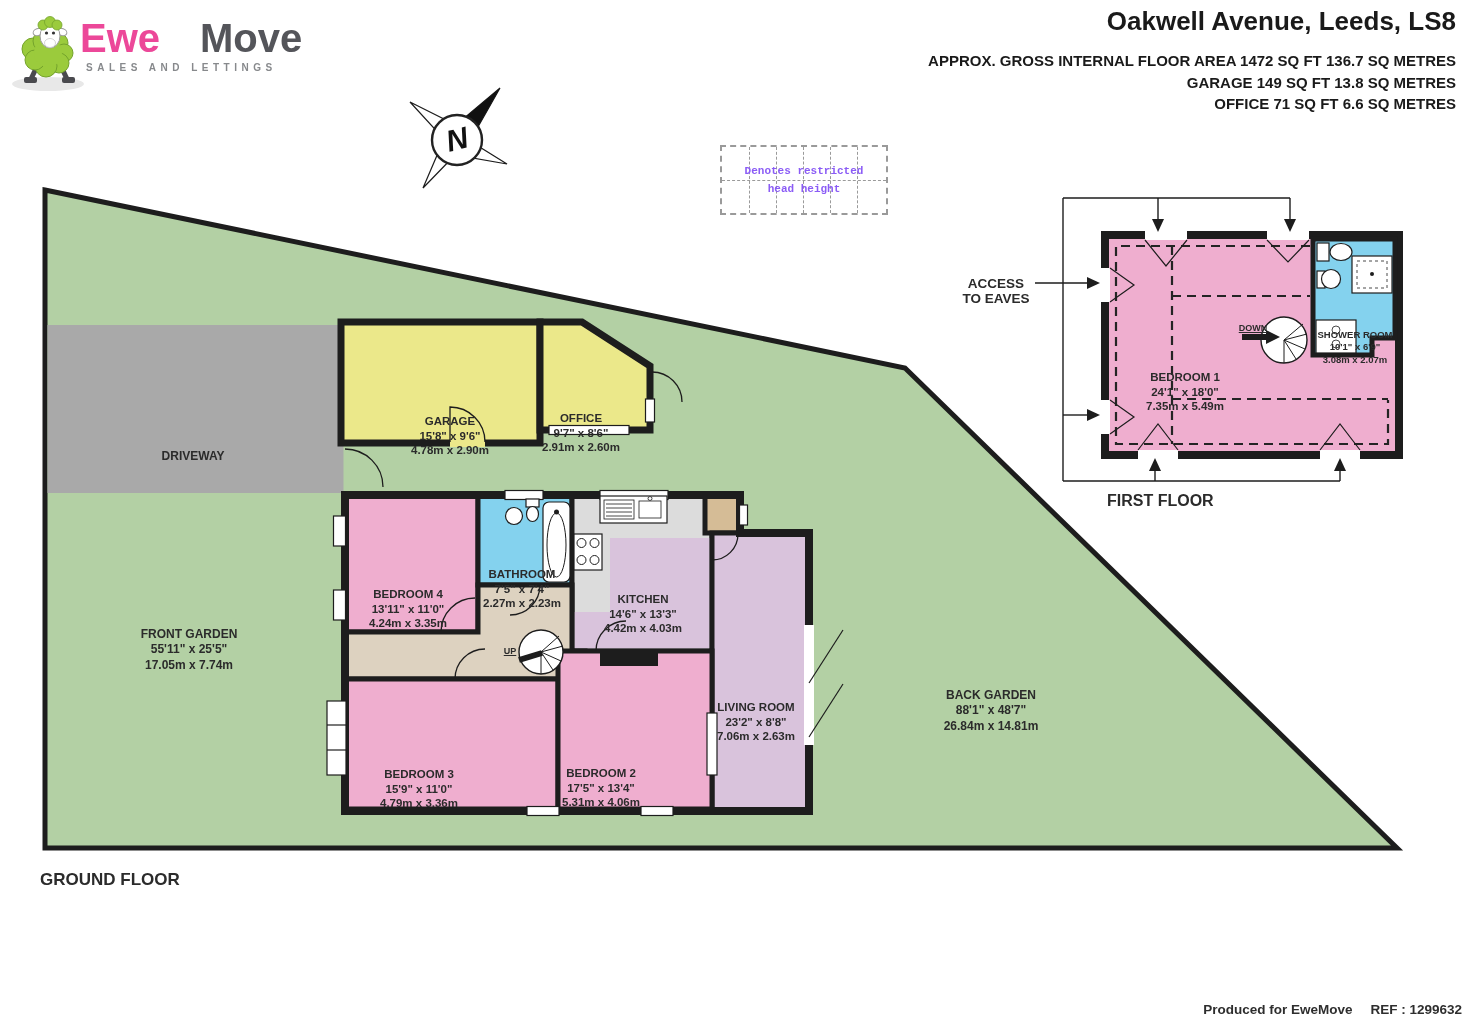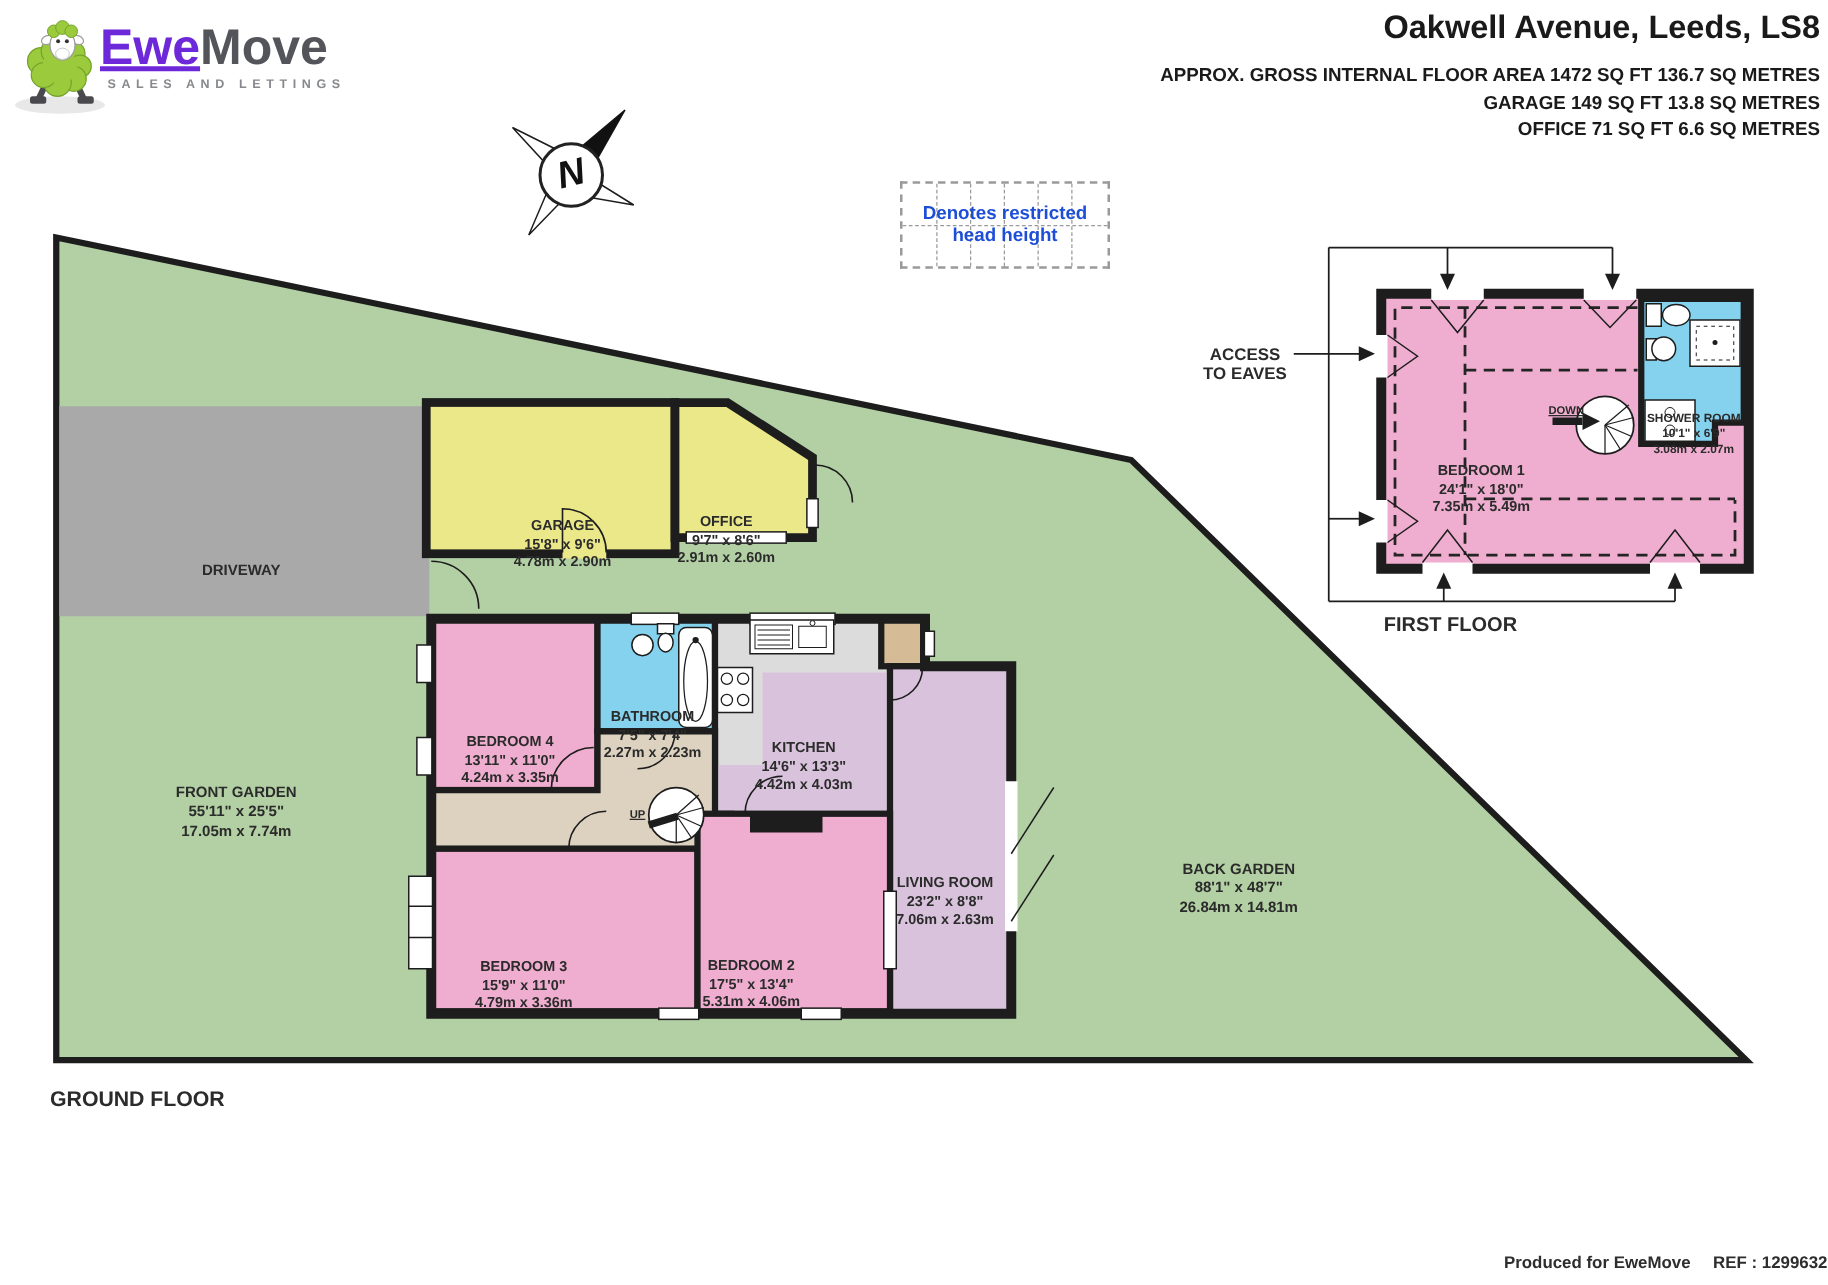--- a/index.html
+++ b/index.html
@@ -2,35 +2,35 @@
 <html><head>
 <meta charset="utf-8">
 <style>
   html,body{margin:0;padding:0;background:#fff;}
   .page{position:relative;width:1462px;height:1028px;background:#fff;overflow:hidden;
         font-family:"Liberation Sans",sans-serif;color:#2b2b2b;}
   .plan-svg{position:absolute;left:0;top:0;}
 
   
   .brand-text{position:absolute;left:80px;top:16px;font-weight:bold;font-size:40px;letter-spacing:0;}
-  .brand-ewe{color:#6d28d9;text-decoration:underline;}
-  .brand-move{color:#54555a;}
+  .brand-ewe{color:#ec4899;}
+  .brand-move{color:#54555a;margin-left:40px;}
   .brand-tagline{position:absolute;left:86px;top:62px;font-size:10px;font-weight:bold;
                  letter-spacing:4.5px;color:#87898c;}
   .title{position:absolute;right:6px;top:6px;font-size:26px;font-weight:bold;color:#1a1a1a;
          text-align:right;white-space:nowrap;}
   .arealines{position:absolute;right:6px;top:50px;text-align:right;font-size:15px;font-weight:bold;
              color:#1a1a1a;line-height:21.5px;white-space:nowrap;}
 
   
   .legend{position:absolute;left:720px;top:145px;width:164px;height:66px;border:2px dashed #9a9a9a;}
   .legend .vline{position:absolute;top:0;bottom:0;border-left:1.5px dashed #9a9a9a;}
   .legend .hline{position:absolute;left:0;right:0;top:50%;border-top:1.5px dashed #9a9a9a;}
   .legend .txt{position:absolute;left:0;right:0;top:50%;transform:translateY(-50%);
-               text-align:center;font-size:15px;font-weight:bold;color:#1d4ed8;line-height:18px;}
+               text-align:center;font-size:11px;font-weight:bold;color:#8b5cf6;line-height:18px;font-family:Liberation Mono, monospace;}
 
   
   .lbl{position:absolute;transform:translate(-50%,-50%);text-align:center;font-weight:bold;
        font-size:11.5px;line-height:1.28;color:#2b2b2b;white-space:nowrap;margin-top:48px;}
   .lbl.small{font-size:9.5px;line-height:1.3;}
   .lbl.single{font-size:12px;}
   .tiny{position:absolute;transform:translate(-50%,-50%);font-size:9px;font-weight:bold;color:#2b2b2b;text-decoration:underline;}
   .floor-lbl{position:absolute;font-weight:bold;font-size:16px;color:#2b2b2b;white-space:nowrap;}
   .access-lbl{position:absolute;transform:translate(-50%,-50%);text-align:center;font-size:13.5px;
               font-weight:bold;color:#2b2b2b;line-height:15px;white-space:nowrap;}

